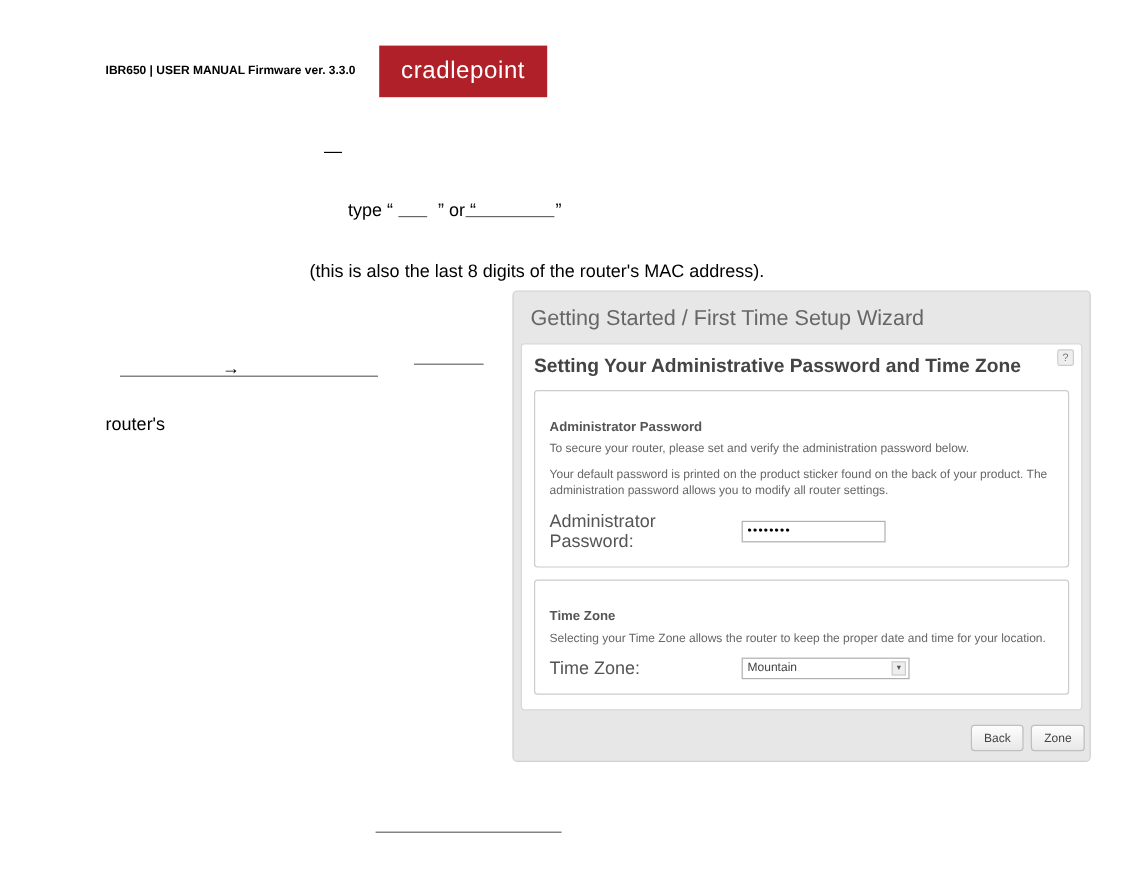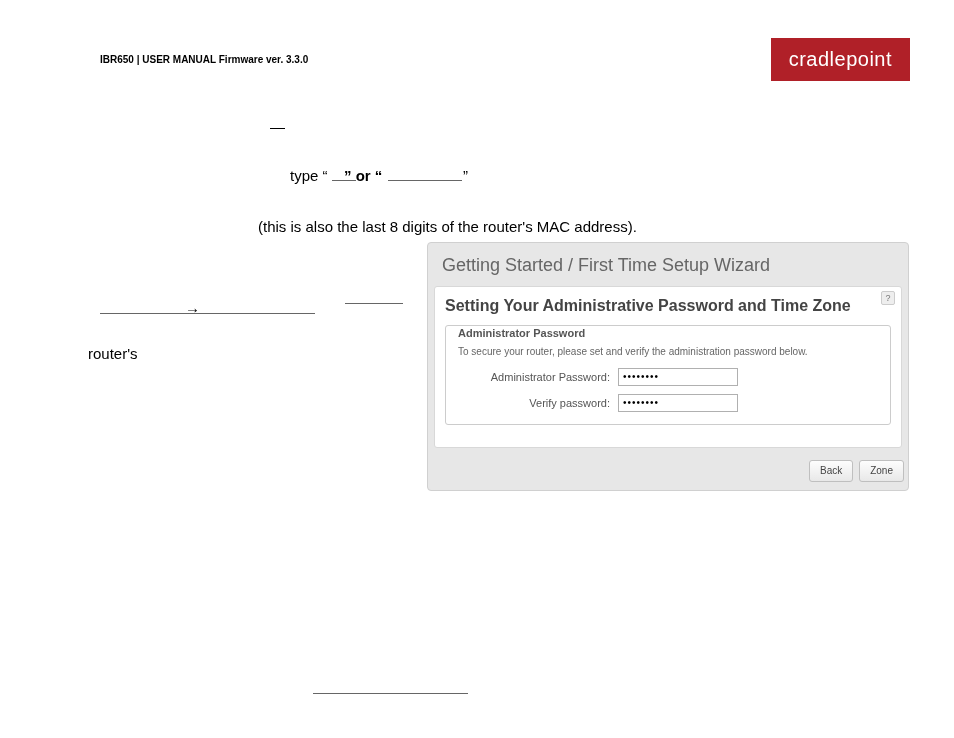--- a/index.html
+++ b/index.html
@@ -7,48 +7,48 @@
       width: 954px;
       height: 738px;
       background: #fff;
       font-family: Arial, Helvetica, sans-serif;
       position: relative;
       overflow: hidden;
     }
     .header {
       position: absolute;
       top: 38px;
-      left: 100px;
+      left: 88px;
       right: 44px;
       display: flex;
-      justify-content: space-between;
       align-items: center;
     }
     .header-text {
       font-size: 10px;
       font-weight: bold;
       color: #000;
     }
     .logo-box {
       background: #b02028;
       color: #fff;
       padding: 10px 18px;
       font-size: 20px;
       font-family: Arial, sans-serif;
       letter-spacing: 0.5px;
+      margin-left: 20px;
     }
     .body-text {
       position: absolute;
       font-size: 15px;
       color: #000;
     }
     .em-dash { top: 118px; left: 270px; }
     .line-type-1 { top: 167px; left: 290px; }
     .line-type-blank1 { top: 167px; left: 332px; width: 24px; border-bottom: 1px solid #666; }
-    .line-type-2 { top: 167px; left: 344px; font-weight: bold; }
+    .line-type-2 { top: 167px; left: 365px; }
     .line-type-blank2 { top: 167px; left: 388px; width: 74px; border-bottom: 1px solid #666; }
     .line-type-3 { top: 167px; left: 463px; }
     .line-mac { top: 218px; left: 258px; }
 
     .blank-segment {
       position: absolute;
       height: 14px;
     }
 
     .under-1 { top: 290px; left: 345px; width: 58px; border-bottom: 1px solid #666; }
@@ -98,21 +98,21 @@
     }
     .card-heading {
       font-size: 16px;
       font-weight: bold;
       color: #444;
       margin-bottom: 10px;
     }
     .fieldset {
       border: 1px solid #ccc;
       border-radius: 3px;
-      padding: 1px 12px 12px;
+      padding: 24px 12px 12px;
       margin-bottom: 10px;
     }
     .fieldset-legend {
       font-size: 11px;
       font-weight: bold;
       color: #555;
       margin-bottom: 6px;
     }
     .fieldset-text {
       font-size: 10px;
@@ -120,22 +120,22 @@
       line-height: 1.45;
       margin-bottom: 6px;
     }
     .form-row {
       display: flex;
       align-items: center;
       margin-top: 8px;
     }
     .form-label {
       width: 160px;
-      text-align: right;
-      font-size: 11px;
+      text-align: left;
+      font-size: 15px;
       color: #555;
       padding-right: 8px;
     }
     .pw-input {
       width: 120px;
       height: 18px;
       border: 1px solid #b0b0b0;
       background: #fff;
       font-size: 10px;
       padding: 0 4px;
@@ -210,30 +210,38 @@
 
 <div class="wizard">
   <div class="wizard-title">Getting Started / First Time Setup Wizard</div>
   <div class="wizard-card">
     <div class="help-icon">?</div>
     <div class="card-heading">Setting Your Administrative Password and Time Zone</div>
 
     <div class="fieldset">
       <div class="fieldset-legend">Administrator Password</div>
       <div class="fieldset-text">To secure your router, please set and verify the administration password below.</div>
+      <div class="fieldset-text">Your default password is printed on the product sticker found on the back of your product. The administration password allows you to modify all router settings.</div>
       <div class="form-row">
         <div class="form-label">Administrator Password:</div>
         <input class="pw-input" type="password" value="••••••••" style="">
       </div>
+    </div>
+
+    <div class="fieldset" style="margin-bottom:0;">
+      <div class="fieldset-legend">Time Zone</div>
+      <div class="fieldset-text">Selecting your Time Zone allows the router to keep the proper date and time for your location.</div>
       <div class="form-row">
-        <div class="form-label">Verify password:</div>
-        <input class="pw-input" type="password" value="••••••••" style="">
+        <div class="form-label">Time Zone:</div>
+        <div class="select-box">
+          <span>Mountain</span>
+          <div class="select-arrow">▾</div>
+        </div>
       </div>
     </div>
-
   </div>
   <div class="btn-row">
     <button class="wiz-btn">Back</button>
     <button class="wiz-btn">Zone</button>
   </div>
 </div>
 
 <div class="blank-segment under-footer"></div>
 
 </body></html>

